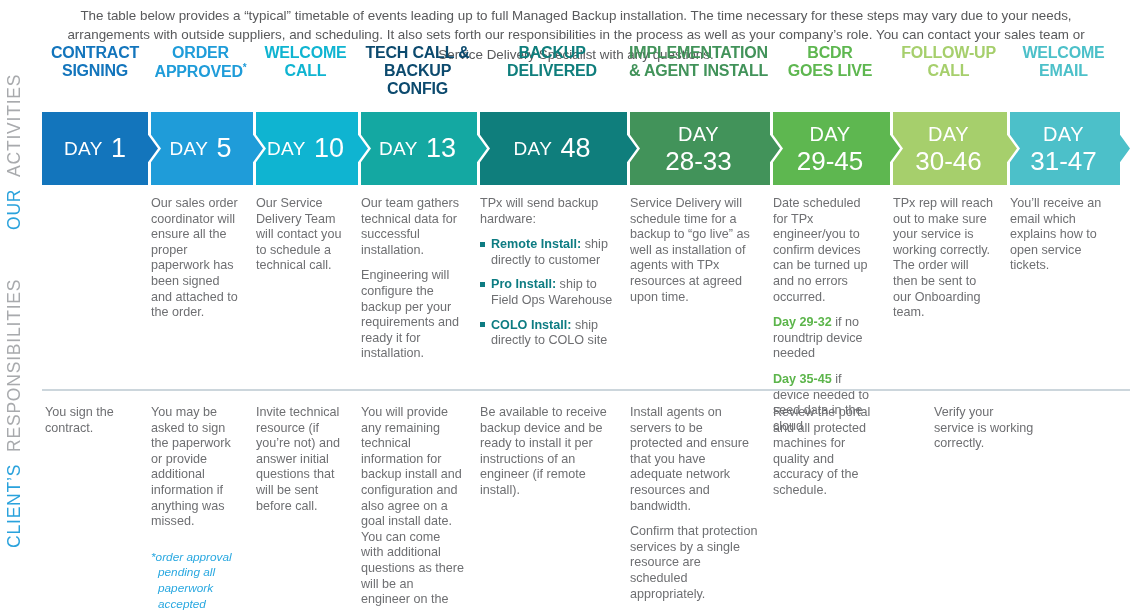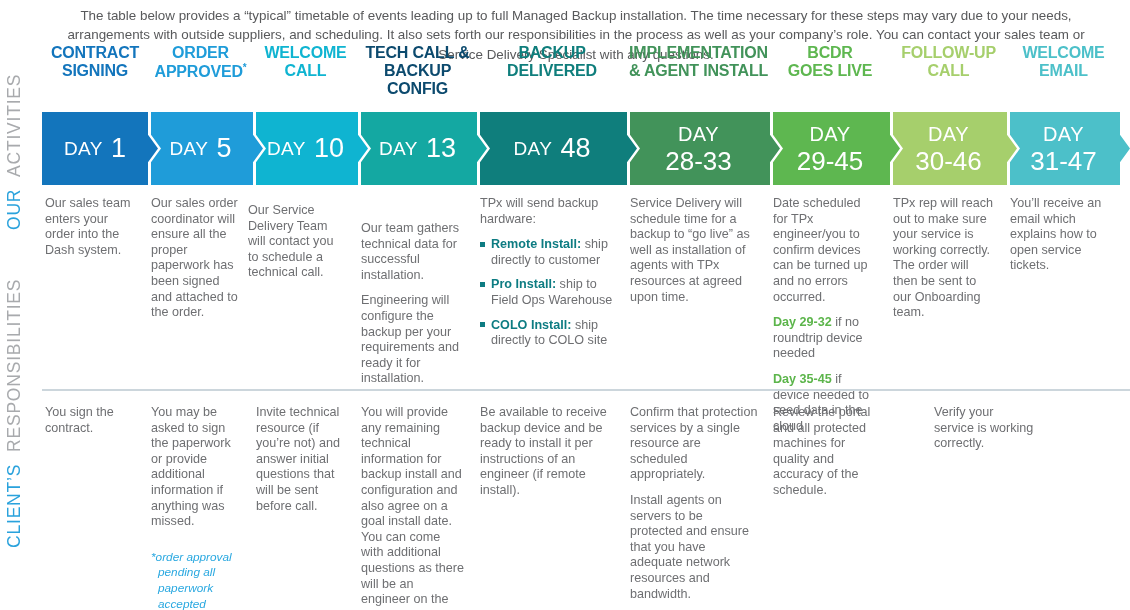--- a/index.html
+++ b/index.html
@@ -158,30 +158,27 @@
     <div class="seg-wrap" style="left: 965px; width: 123px; z-index: 92;">
       <div class="seg" style="background: rgb(76, 192, 201);">
         <div class="seg-inner two-line">
           <div class="day-word2">DAY</div>
           <div class="day-num2">31-47</div>
         </div>
       </div>
     </div>
   </div>
 <div id="our-row">
-    <div class="cell" style="left: 0px; width: 106px;">
-      <p class="body-p">Our sales team enters your order into the Dash system.</p>
-    </div>
     <div class="cell" style="left: 106px; width: 105px;">
       <p class="body-p">Our sales order coordinator will ensure all the proper paperwork has been signed and attached to the order.</p>
     </div>
-    <div class="cell" style="left: 203px; width: 105px; margin-top: 7px;">
+    <div class="cell" style="left: 211px; width: 105px;">
       <p class="body-p">Our Service Delivery Team will contact you to schedule a technical call.</p>
     </div>
-    <div class="cell" style="left: 316px; width: 119px; margin-top: 25px;">
+    <div class="cell" style="left: 316px; width: 119px;">
       <p class="body-p">Our team gathers technical data for successful installation.</p>
       <p class="body-p">Engineering will configure the backup per your requirements and ready it for installation.</p>
     </div>
     <div class="cell" style="left: 435px; width: 150px;">
       <p class="body-p">TPx will send backup hardware:</p>
       <div class="bullet"><span class="bullet-marker"></span><span class="bullet-lead">Remote Install:</span> <span>ship directly to customer</span></div>
       <div class="bullet"><span class="bullet-marker"></span><span class="bullet-lead">Pro Install:</span> <span>ship to Field Ops Warehouse</span></div>
       <div class="bullet"><span class="bullet-marker"></span><span class="bullet-lead">COLO Install:</span> <span>ship directly to COLO site</span></div>
     </div>
     <div class="cell" style="left: 585px; width: 143px;">
@@ -211,22 +208,22 @@
     <div class="cell" style="left: 211px; width: 105px;">
       <p class="body-p">Invite technical resource (if you’re not) and answer initial questions that will be sent before call.</p>
     </div>
     <div class="cell" style="left: 316px; width: 119px;">
       <p class="body-p">You will provide any remaining technical information for backup install and configuration and also agree on a goal install date. You can come with additional questions as there will be an engineer on the call.</p>
     </div>
     <div class="cell" style="left: 435px; width: 150px;">
       <p class="body-p">Be available to receive backup device and be ready to install it per instructions of an engineer (if remote install).</p>
     </div>
     <div class="cell" style="left: 585px; width: 143px;">
+      <p class="body-p">Install agents on servers to be protected and ensure that you have adequate network resources and bandwidth.</p>
       <p class="body-p">Confirm that protection services by a single resource are scheduled appropriately.</p>
-      <p class="body-p">Install agents on servers to be protected and ensure that you have adequate network resources and bandwidth.</p>
     </div>
     <div class="cell" style="left: 728px; width: 120px;">
       <p class="body-p">Review the portal and all protected machines for quality and accuracy of the schedule.</p>
     </div>
     <div class="cell" style="left: 848px; width: 117px; margin-left: 41px;">
       <p class="body-p">Verify your service is working correctly.</p>
     </div>
     <div class="cell" style="left: 965px; width: 113px;"></div>
   </div>
 

